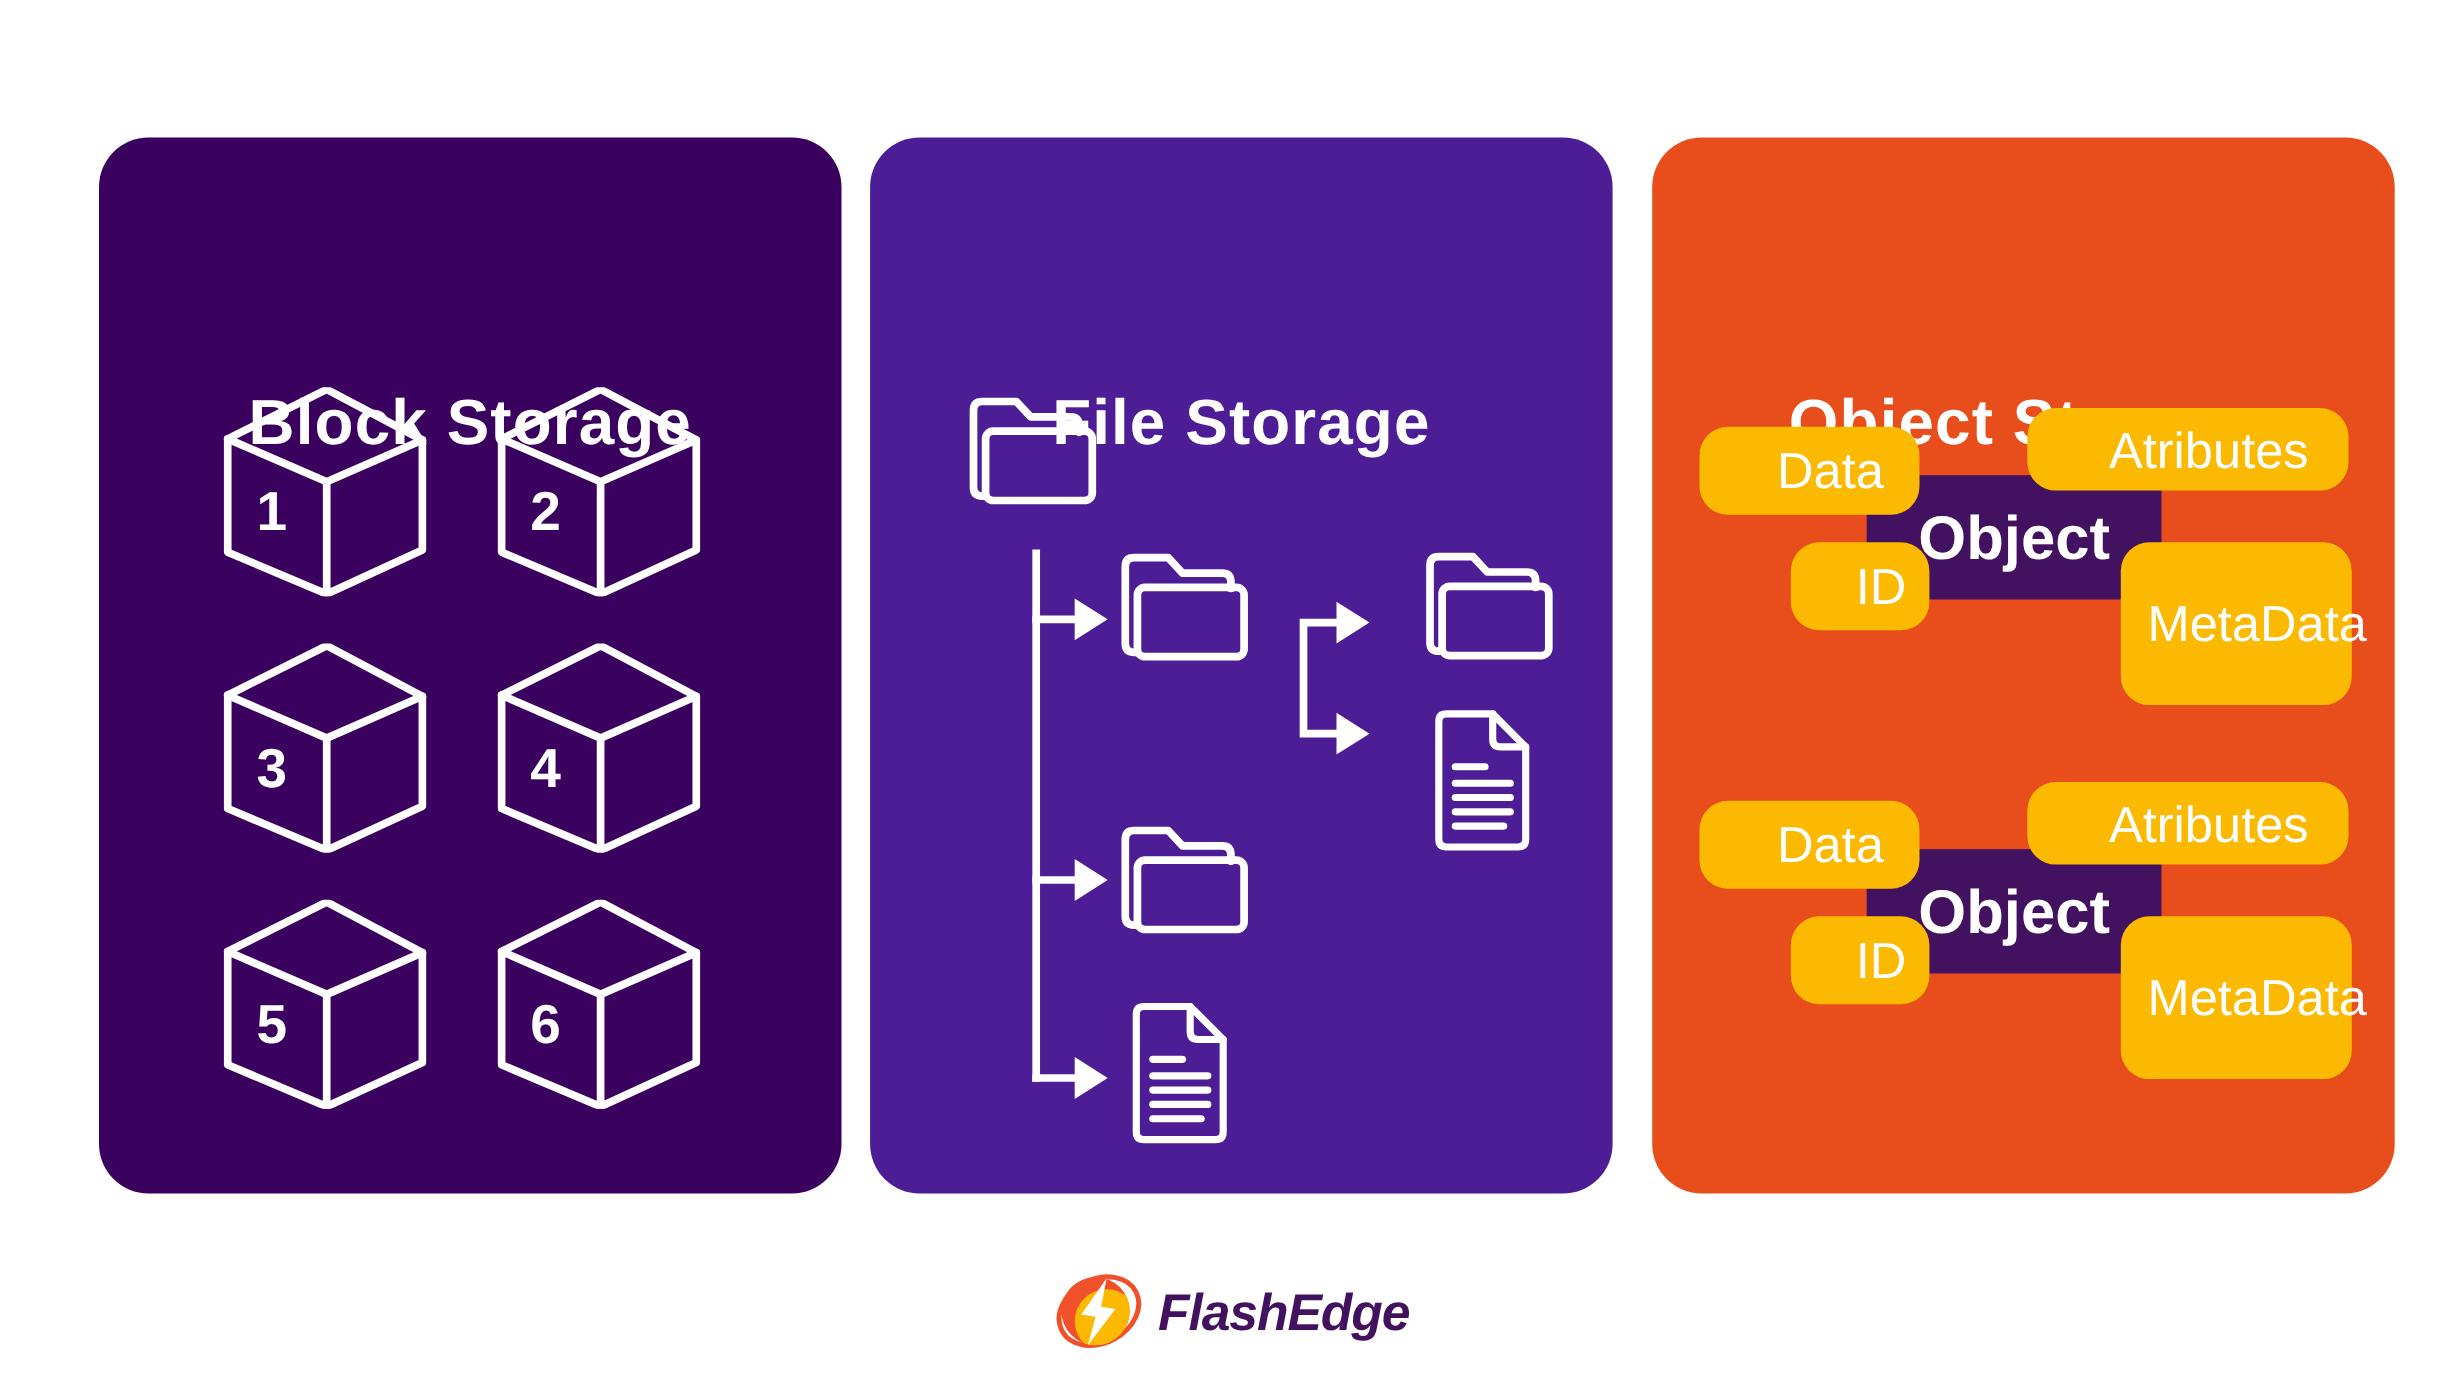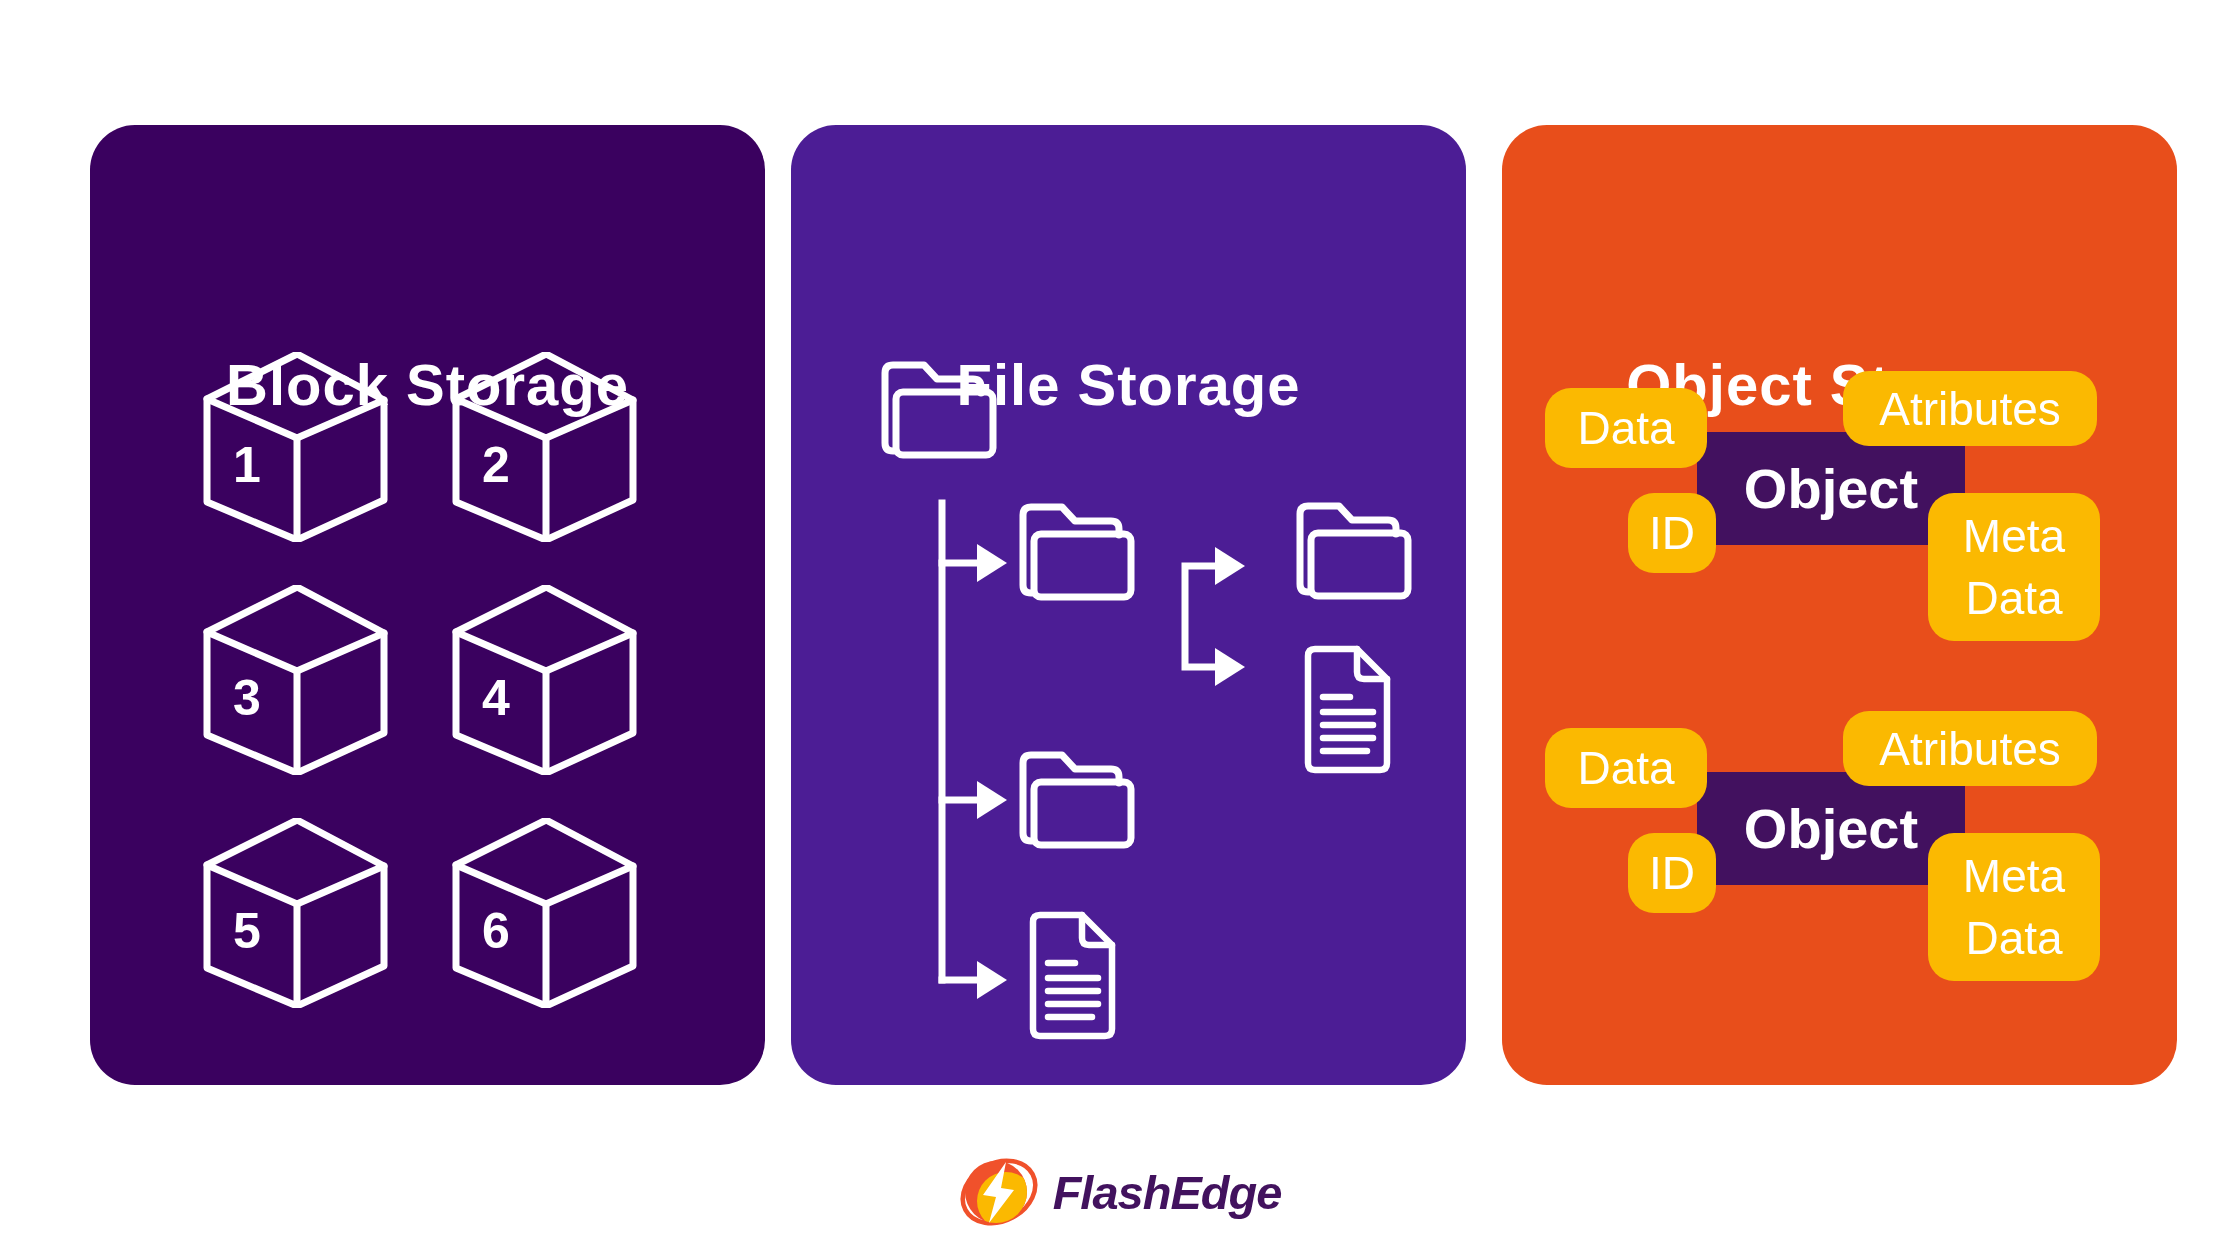--- a/index.html
+++ b/index.html
@@ -8,24 +8,24 @@
   .panel{position:absolute;top:125px;width:675px;height:960px;border-radius:45px;}
   .panel-block{left:90px;background:#3A015F;}
   .panel-file{left:791px;background:#4c1d95;}
   .panel-object{left:1502px;background:#E84E1B;}
   .panel-title{position:absolute;top:226px;left:0;width:100%;text-align:center;margin:0;
                color:#ffffff;font-size:58px;font-weight:bold;letter-spacing:1px;}
   .abs{position:absolute;}
   svg{display:block;}
   
   .tag{position:absolute;background:#FBB901;border-radius:26px;color:#ffffff;
-       display:flex;align-items:center;justify-content:center;font-size:46px;font-weight:400;}
+       display:flex;align-items:center;justify-content:center;font-size:46px;font-weight:400;padding-left:38px;}
   .object-box{position:absolute;background:#42115F;color:#ffffff;display:flex;
               align-items:center;justify-content:center;font-size:56px;font-weight:bold;}
-  .meta-tag{flex-direction:column;line-height:62px;}
+  .meta-tag{flex-direction:row;line-height:62px;}
   
   .brand{position:absolute;top:1150px;left:0;width:100%;display:flex;align-items:center;
          justify-content:center;gap:14px;}
   .brand-name{color:#42125E;font-size:47px;font-weight:bold;font-style:italic;letter-spacing:-1px;}
 </style>
 </head>
 <body>
 
 <div class="canvas">
 

